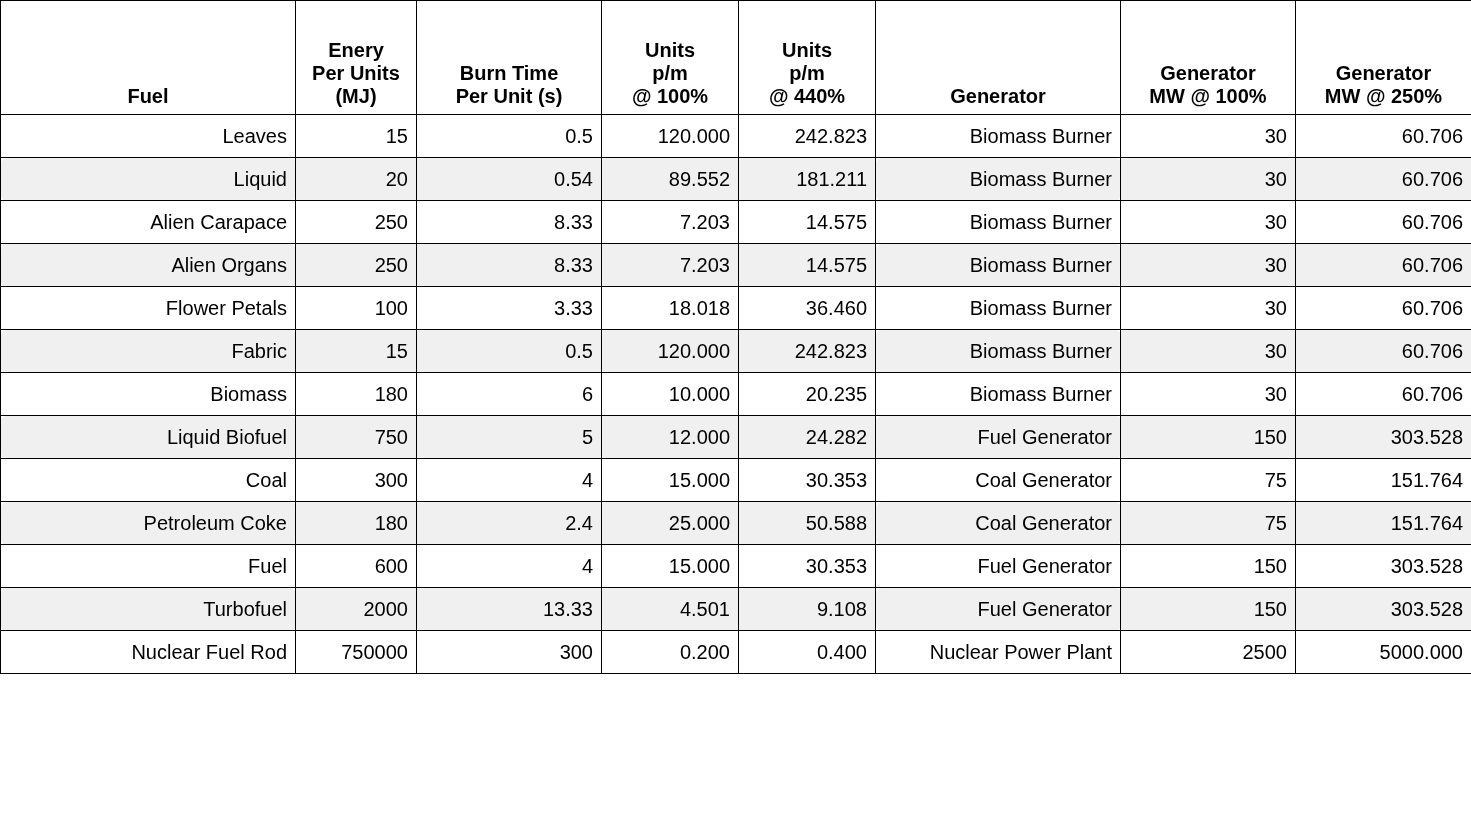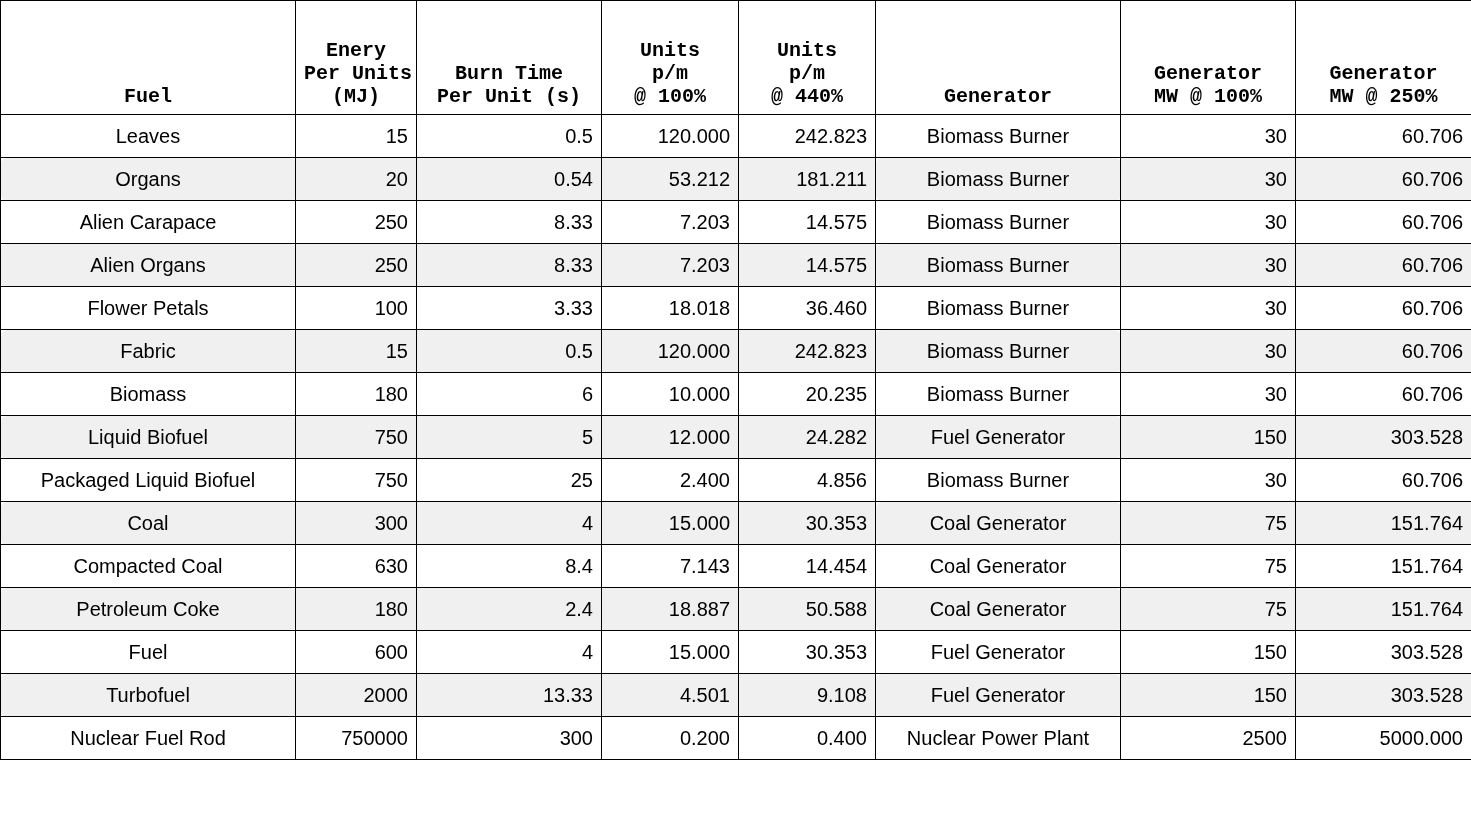--- a/index.html
+++ b/index.html
@@ -41,34 +41,34 @@
   }
   #fuel-table tbody td {
     height: 36px;
   }
   #fuel-table tbody tr:nth-child(even) td {
     background: #f0f0f0;
   }
   #fuel-table tbody tr:nth-child(odd) td {
     background: #ffffff;
   }
-  td.text-cell { text-align: center; border-radius: 6px; }
+  td.text-cell { text-align: right; border-radius: 6px; }
   td.num-cell { text-align: right; }
 
   
   col.c-fuel      { width: 295px; }
   col.c-energy    { width: 121px; }
   col.c-burn      { width: 185px; }
   col.c-u100      { width: 137px; }
   col.c-u250      { width: 137px; }
   col.c-gen       { width: 245px; }
   col.c-mw100     { width: 175px; }
   col.c-mw250     { width: 176px; }
 
-  .hdr-line { display: block; font-family: Liberation Mono, monospace; }
+  .hdr-line { display: block; }
 </style>
 </head>
 <body>
 
 <table id="fuel-table">
   <colgroup>
     <col class="c-fuel">
     <col class="c-energy">
     <col class="c-burn">
     <col class="c-u100">
@@ -119,24 +119,24 @@
         <td class="text-cell">Leaves</td>
         <td class="num-cell">15</td>
         <td class="num-cell">0.5</td>
         <td class="num-cell">120.000</td>
         <td class="num-cell">242.823</td>
         <td class="text-cell">Biomass Burner</td>
         <td class="num-cell">30</td>
         <td class="num-cell">60.706</td>
       </tr>
       <tr>
-        <td class="text-cell">Organs</td>
+        <td class="text-cell">Liquid</td>
         <td class="num-cell">20</td>
         <td class="num-cell">0.54</td>
-        <td class="num-cell">53.212</td>
+        <td class="num-cell">89.552</td>
         <td class="num-cell">181.211</td>
         <td class="text-cell">Biomass Burner</td>
         <td class="num-cell">30</td>
         <td class="num-cell">60.706</td>
       </tr>
       <tr>
         <td class="text-cell">Alien Carapace</td>
         <td class="num-cell">250</td>
         <td class="num-cell">8.33</td>
         <td class="num-cell">7.203</td>
@@ -189,54 +189,34 @@
         <td class="text-cell">Liquid Biofuel</td>
         <td class="num-cell">750</td>
         <td class="num-cell">5</td>
         <td class="num-cell">12.000</td>
         <td class="num-cell">24.282</td>
         <td class="text-cell">Fuel Generator</td>
         <td class="num-cell">150</td>
         <td class="num-cell">303.528</td>
       </tr>
       <tr>
-        <td class="text-cell">Packaged Liquid Biofuel</td>
-        <td class="num-cell">750</td>
-        <td class="num-cell">25</td>
-        <td class="num-cell">2.400</td>
-        <td class="num-cell">4.856</td>
-        <td class="text-cell">Biomass Burner</td>
-        <td class="num-cell">30</td>
-        <td class="num-cell">60.706</td>
-      </tr>
-      <tr>
         <td class="text-cell">Coal</td>
         <td class="num-cell">300</td>
         <td class="num-cell">4</td>
         <td class="num-cell">15.000</td>
         <td class="num-cell">30.353</td>
         <td class="text-cell">Coal Generator</td>
         <td class="num-cell">75</td>
         <td class="num-cell">151.764</td>
       </tr>
       <tr>
-        <td class="text-cell">Compacted Coal</td>
-        <td class="num-cell">630</td>
-        <td class="num-cell">8.4</td>
-        <td class="num-cell">7.143</td>
-        <td class="num-cell">14.454</td>
-        <td class="text-cell">Coal Generator</td>
-        <td class="num-cell">75</td>
-        <td class="num-cell">151.764</td>
-      </tr>
-      <tr>
         <td class="text-cell">Petroleum Coke</td>
         <td class="num-cell">180</td>
         <td class="num-cell">2.4</td>
-        <td class="num-cell">18.887</td>
+        <td class="num-cell">25.000</td>
         <td class="num-cell">50.588</td>
         <td class="text-cell">Coal Generator</td>
         <td class="num-cell">75</td>
         <td class="num-cell">151.764</td>
       </tr>
       <tr>
         <td class="text-cell">Fuel</td>
         <td class="num-cell">600</td>
         <td class="num-cell">4</td>
         <td class="num-cell">15.000</td>

